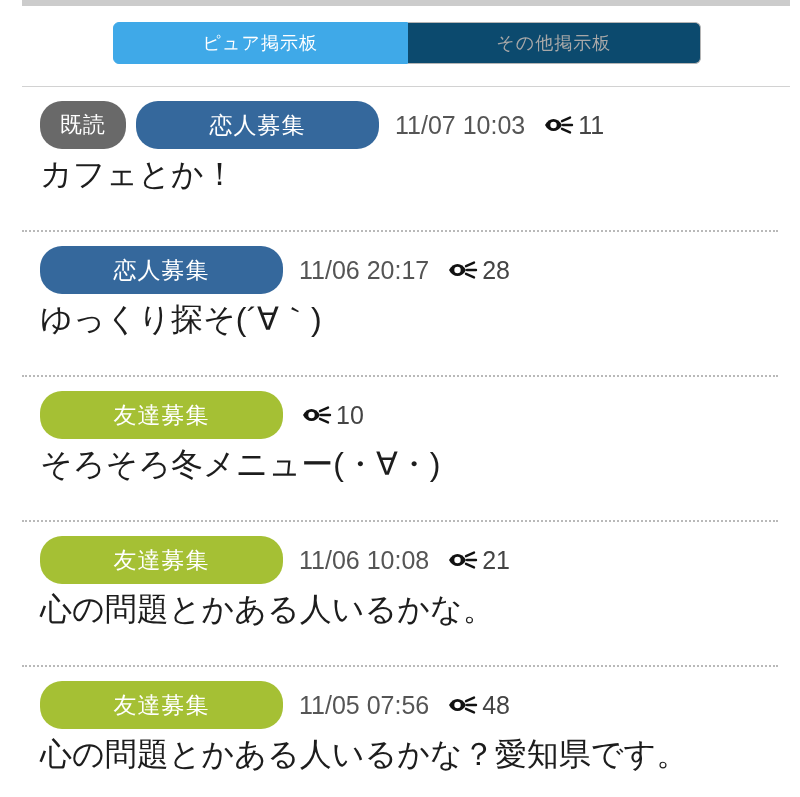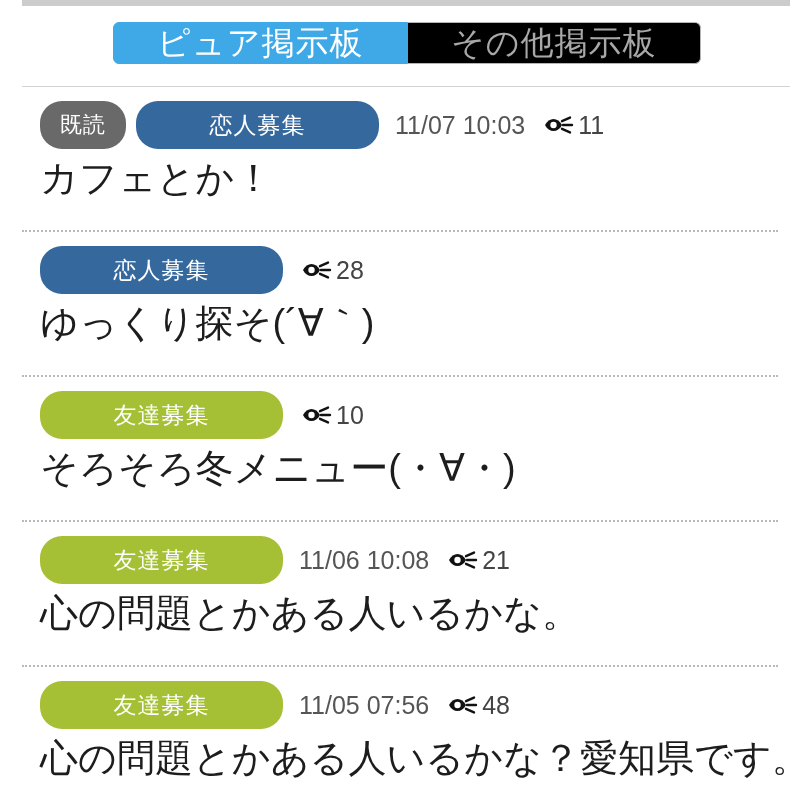--- a/index.html
+++ b/index.html
@@ -32,33 +32,33 @@
     left: 113px;
     display: flex;
     width: 588px;
     height: 42px;
   }
   .tab {
     flex: 1 1 0;
     display: flex;
     align-items: center;
     justify-content: center;
-    font-size: 33px;
+    font-size: 18px;
     letter-spacing: 1px;
     box-sizing: border-box;
     height: 42px;
   }
   .tab.active {
     background: #3fa9e8;
     color: #ffffff;
     border: 1px solid #3fa9e8;
     border-radius: 6px 0 0 6px;
   }
   .tab.inactive {
-    background: #000000;
+    background: #0c4a6e;
     color: #a8a8a8;
     border: 1px solid #b5b5b5;
     border-left: none;
     border-radius: 0 6px 6px 0;
     align-items: center;
   }
 
   
   #tabs-divider {
     position: absolute;
@@ -141,21 +141,21 @@
   }
   .view-count {
     font-size: 25px;
     color: #444444;
   }
   .post-body {
     position: absolute;
     top: 66px;
     left: 40px;
     right: 20px;
-    font-size: 38px;
+    font-size: 32px;
     color: #1d1d1d;
     white-space: nowrap;
   }
 </style>
 </head>
 <body>
 
 <div id="top-strip"></div>
 
 <div id="tab-bar">
@@ -185,20 +185,21 @@
             </svg></span>
           <span class="view-count">11</span>
         </div>
       </div>
       <div class="post-body">カフェとか！</div>
       <div class="post-divider"></div>
     </div>
     <div class="post-row">
       <div class="post-meta">
         <div class="badge badge-cat blue">恋人募集</div>
+        <div class="post-time">11/06 20:17</div>
         <div class="view-group">
           <span class="eye-icon"><svg viewBox="0 0 34 24" width="34" height="24" aria-hidden="true">
               <path d="M2 12 C6 4, 15 4, 19 12 C15 20, 6 20, 2 12 Z" fill="#111111"></path>
               <circle cx="10.5" cy="12" r="3.2" fill="#ffffff"></circle>
               <path d="M19 8.2 L27 4.6" stroke="#111111" stroke-width="2.4" stroke-linecap="round" fill="none"></path>
               <path d="M20 12 L29 12" stroke="#111111" stroke-width="2.4" stroke-linecap="round" fill="none"></path>
               <path d="M19 15.8 L27 19.4" stroke="#111111" stroke-width="2.4" stroke-linecap="round" fill="none"></path>
             </svg></span>
           <span class="view-count">28</span>
         </div>

